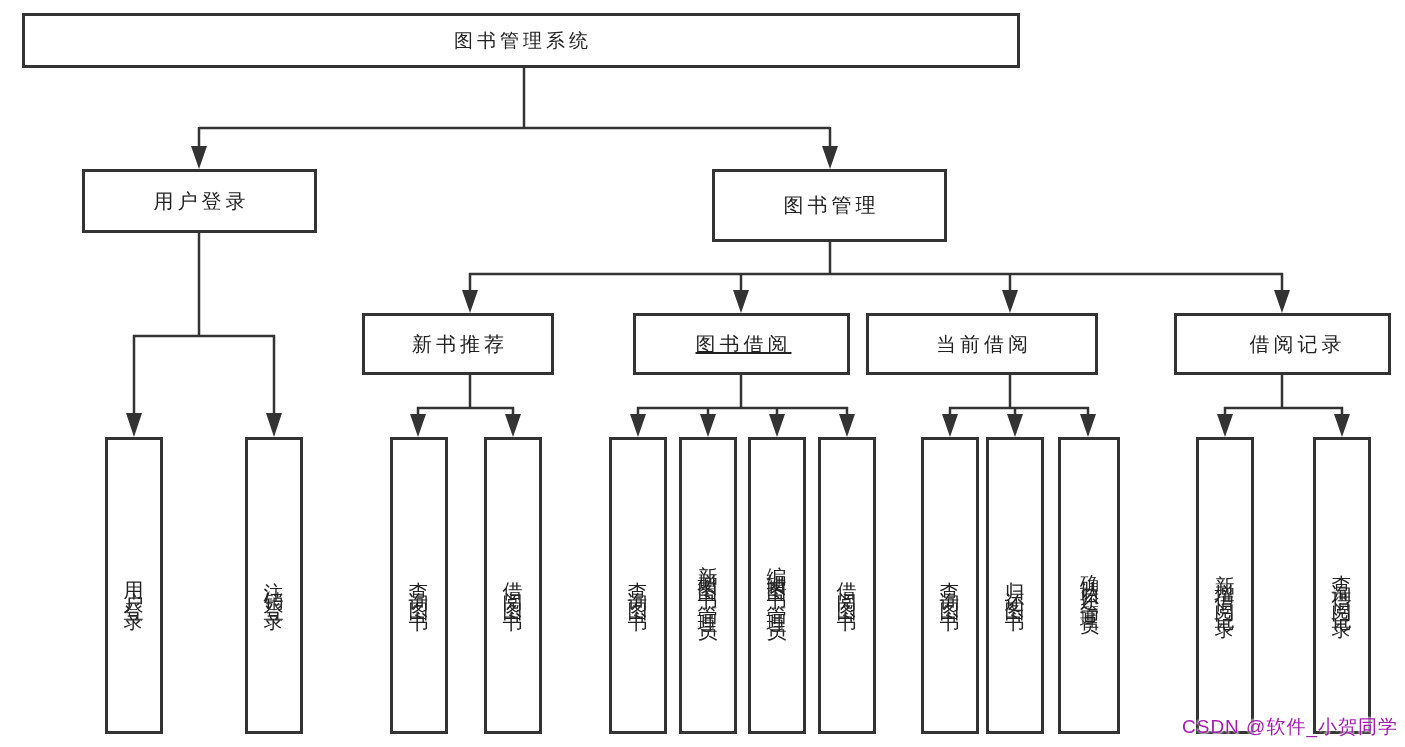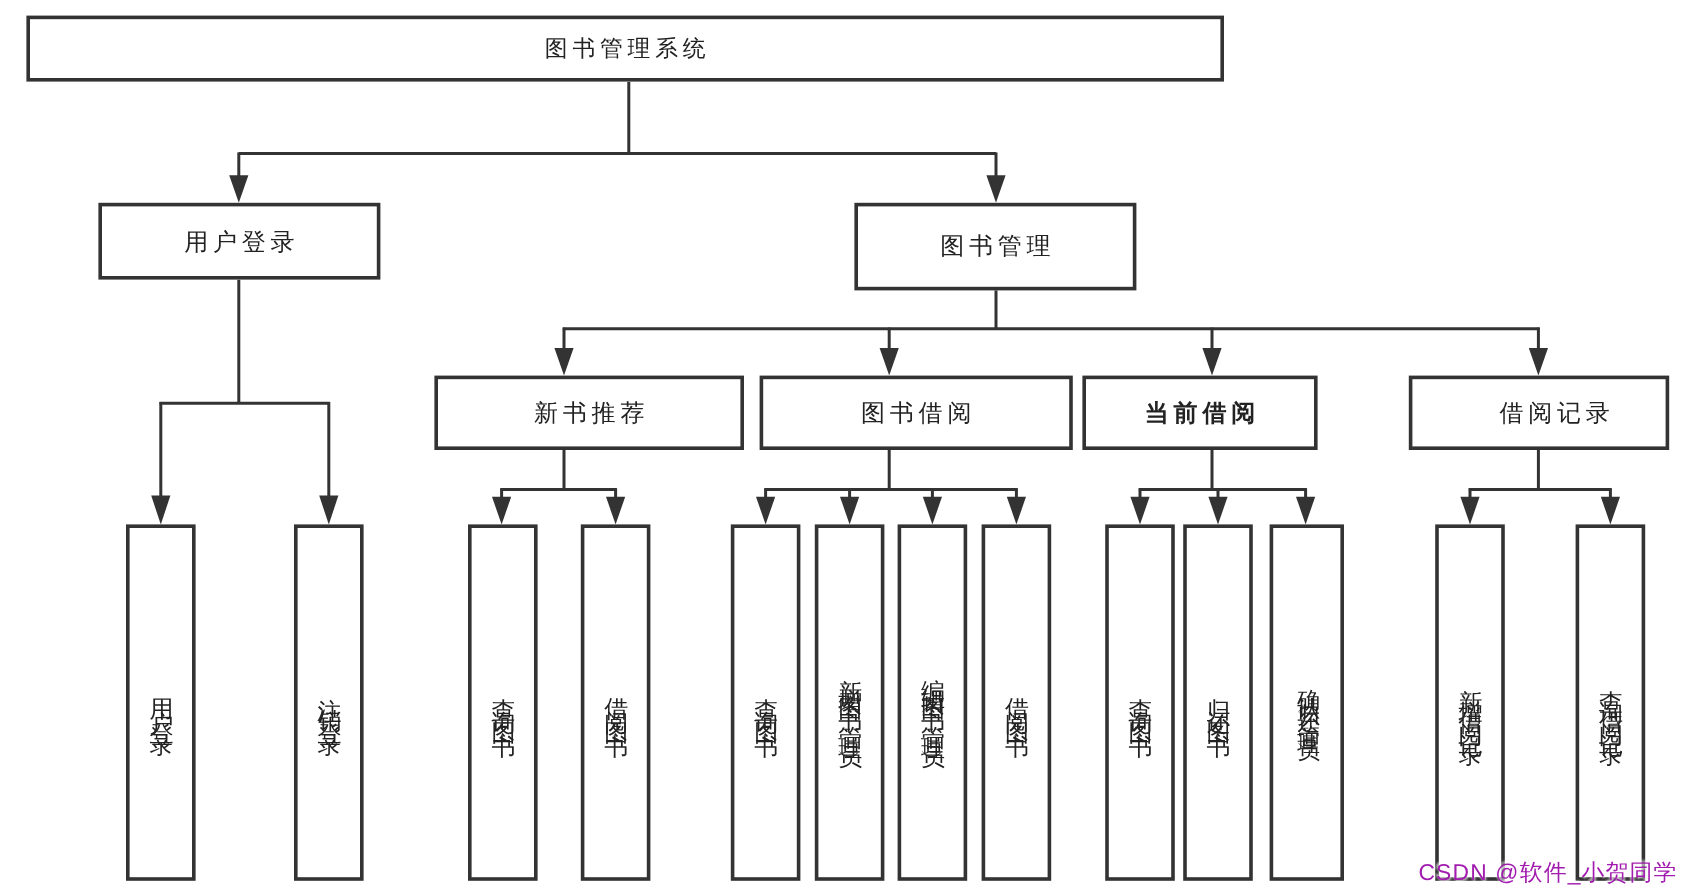--- a/index.html
+++ b/index.html
@@ -142,23 +142,23 @@
       <line x1="1342" y1="407" x2="1342" y2="417"></line>
       <polygon points="1334,414 1350,414 1342,437"></polygon>
     </g>
   </svg>
 
   <div class="node" style="left:22px; top:13px; width:998px; height:55px; font-size:19px;">图书管理系统</div>
 
   <div class="node" style="left:82px; top:169px; width:235px; height:64px;">用户登录</div>
   <div class="node" style="left:712px; top:169px; width:235px; height:73px;">图书管理</div>
 
-  <div class="node" style="left:362px; top:313px; width:258px; height:62px;">新书推荐</div>
-  <div class="node" style="left:633px; top:313px; width:261px; height:62px;">图书借阅</div>
-  <div class="node" style="left:902px; top:313px; width:196px; height:62px;font-weight:bold;">当前借阅</div>
+  <div class="node" style="left:362px; top:313px; width:192px; height:62px;">新书推荐</div>
+  <div class="node" style="left:633px; top:313px; width:217px; height:62px;text-decoration:underline;">图书借阅</div>
+  <div class="node" style="left:866px; top:313px; width:232px; height:62px;">当前借阅</div>
   <div class="node" style="left:1174px; top:313px; width:217px; height:62px;padding-left:26px;">借阅记录</div>
 
   <div class="leaf" style="left:105px; top:437px; width:58px; height:297px;">用户登录</div>
   <div class="leaf" style="left:245px; top:437px; width:58px; height:297px;">注销登录</div>
 
   <div class="leaf" style="left:390px; top:437px; width:58px; height:297px;">查询图书</div>
   <div class="leaf" style="left:484px; top:437px; width:58px; height:297px;">借阅图书</div>
 
   <div class="leaf" style="left:609px; top:437px; width:58px; height:297px;">查询图书</div>
   <div class="leaf" style="left:679px; top:437px; width:58px; height:297px; letter-spacing:8px;">新增图书（管理员）</div>

